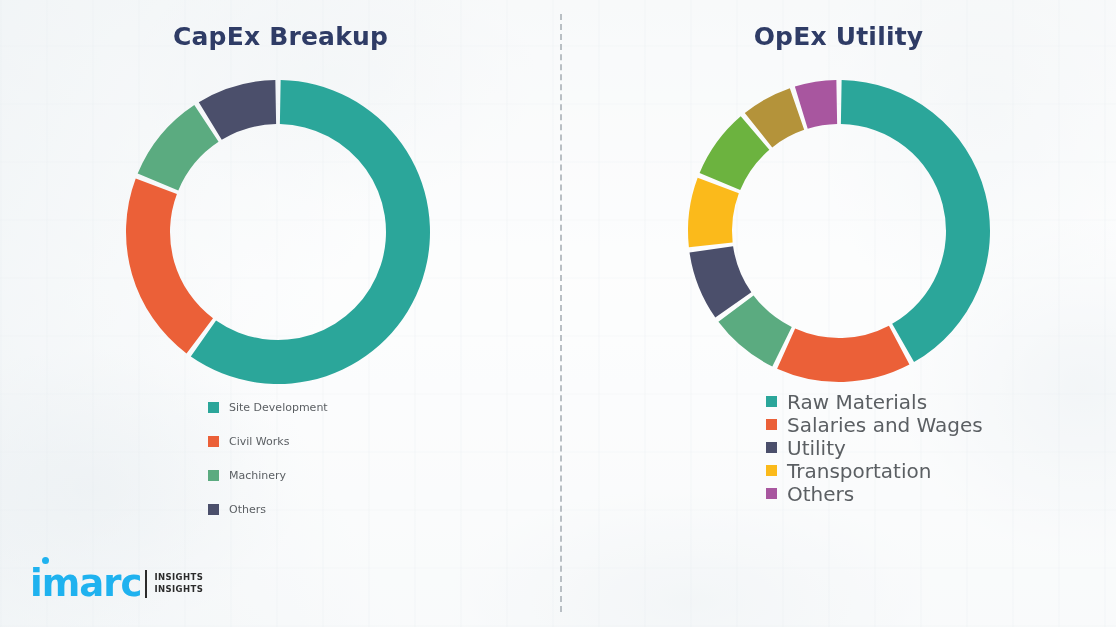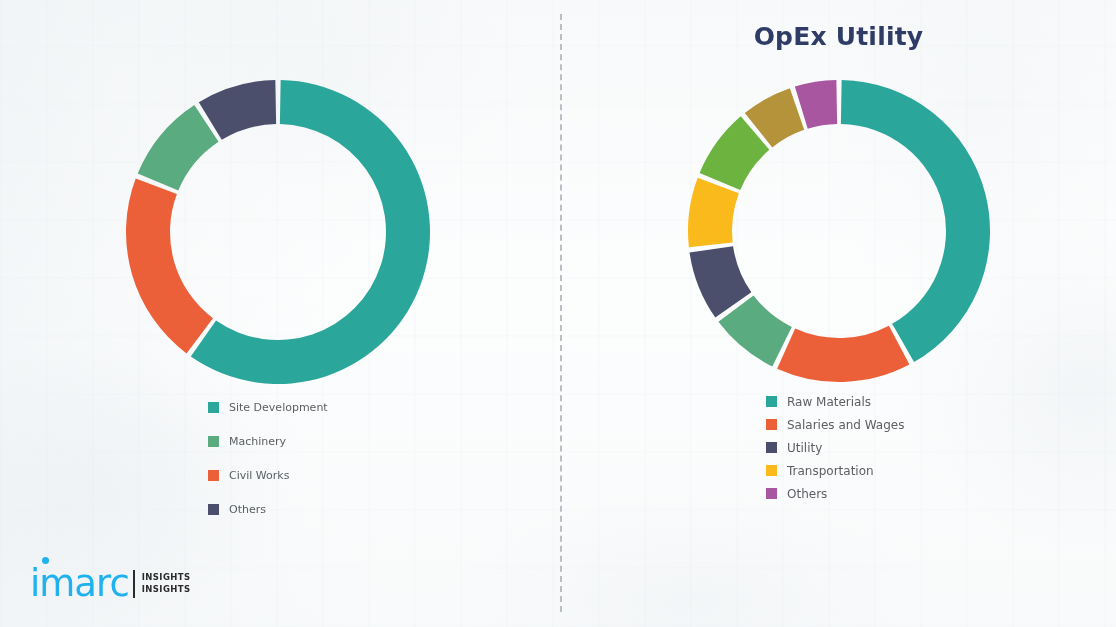--- a/index.html
+++ b/index.html
@@ -101,21 +101,21 @@
   #capex-legend .legend-item { height: 34px; }
   #opex-legend  .legend-item { height: 23px; }
 
   .legend-swatch {
     width: 11px;
     height: 11px;
     margin-right: 10px;
     flex: 0 0 auto;
   }
   .legend-label {
-    font-size: 12px;
+    font-size: 20px;
     color: #5b5f63;
   }
   #capex-legend .legend-label { font-size: 11px; }
 
   
   #logo {
     position: absolute;
     left: 30px;
     top: 565px;
     display: flex;
@@ -125,21 +125,21 @@
     position: absolute;
     left: 12px;
     top: -8px;
     width: 7px;
     height: 7px;
     border-radius: 50%;
     background: #1fb2ef;
   }
   #logo-word {
     font-size: 37px;
-    font-weight: normal;
+    font-weight: bold;
     color: #1fb2ef;
     letter-spacing: -1px;
     line-height: 1;
     font-family: "DejaVu Sans", "Liberation Sans", sans-serif;
   }
   #logo-bar {
     width: 2px;
     height: 28px;
     background: #2b2b2b;
     margin: 0 7px 0 4px;
@@ -159,46 +159,47 @@
 
   <div class="bg-layer"></div>
   <div class="bg-streaks"></div>
   <div class="bg-blotches"></div>
   <div class="bg-wash"></div>
 
   <div class="divider"></div>
 
   <div class="panel" id="panel-capex">
 
+    <div class="chart-title">CapEx Breakup</div>
 
     <div class="donut-wrap" id="capex-donut-wrap">
       <svg class="donut" id="capex-svg" width="304" height="304" viewBox="0 0 304 304">
           <path d="M 154.65276577846709 0.023150336228525248 A 152 152 0 1 1 64.81638167464104 276.5111107319268
           L 90.05374487408704 240.46842078321114 A 108 108 0 1 0 153.8848598952266 44.01644892310975 Z" fill="#2ba69a"></path>
           <path d="M 60.52411648088865 273.3925975271885 A 152 152 0 0 1 9.718950567676075 98.5200694424853
           L 50.90557014019089 114.00110197229219 A 108 108 0 0 0 87.00397749957878 238.2526350851076 Z" fill="#eb6038"></path>
           <path d="M 11.672046998826914 93.5871109557098 A 152 152 0 0 1 68.32692750708064 25.103124783962215
           L 92.54808007082045 61.8364307675521 A 108 108 0 0 0 52.29329655179808 110.49610515274117 Z" fill="#5bab80"></path>
           <path d="M 72.80653596023241 22.26027881415024 A 152 152 0 0 1 149.34723422153291 0.023150336228525248
           L 150.1151401047734 44.01644892310975 A 108 108 0 0 0 95.73095976121778 59.81651389426463 Z" fill="#4b4f6b"></path>
         </svg>
     </div>
 
     <div class="legend" id="capex-legend">
         <div class="legend-item">
           <span class="legend-swatch" style="background: rgb(43, 166, 154);"></span>
           <span class="legend-label">Site Development</span>
         </div>
         <div class="legend-item">
+          <span class="legend-swatch" style="background: rgb(235, 96, 56);"></span>
+          <span class="legend-label">Civil Works</span>
+        </div>
+        <div class="legend-item">
           <span class="legend-swatch" style="background: rgb(91, 171, 128);"></span>
           <span class="legend-label">Machinery</span>
-        </div>
-        <div class="legend-item">
-          <span class="legend-swatch" style="background: rgb(235, 96, 56);"></span>
-          <span class="legend-label">Civil Works</span>
         </div>
         <div class="legend-item">
           <span class="legend-swatch" style="background: rgb(75, 79, 107);"></span>
           <span class="legend-label">Others</span>
         </div>
       </div>
   </div>
 
   <div class="panel" id="panel-opex">
 

